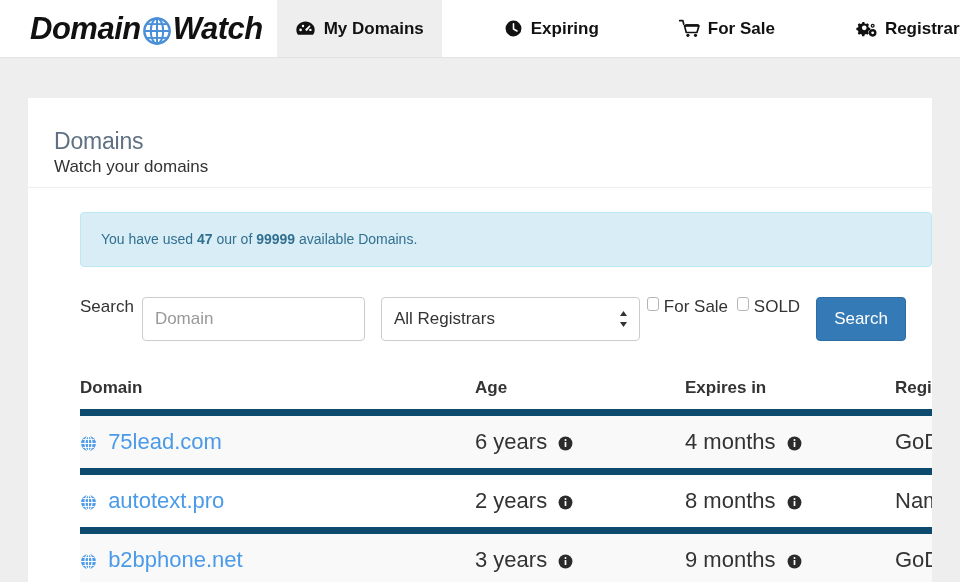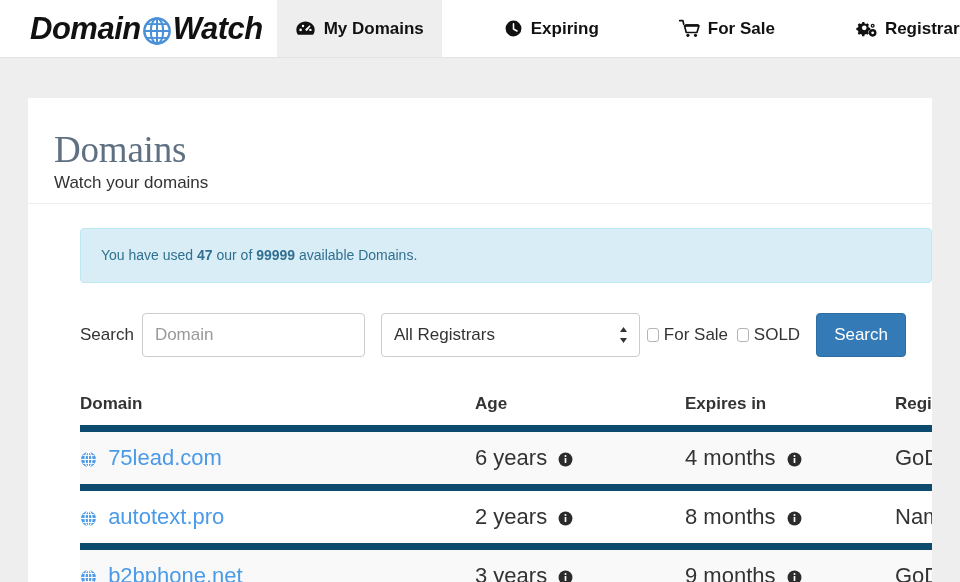--- a/index.html
+++ b/index.html
@@ -67,25 +67,24 @@
     padding: 0 26px;
     overflow: hidden;
   }
   .page-header {
     padding: 30px 0 10px 26px;
     margin: 0 -26px;
     border-bottom: 1px solid #eeeeee;
   }
   h1.page-title {
     margin: 0;
-    font-size: 37px;
+    font-size: 23px;
     font-weight: 400;
     color: #5f7082;
     letter-spacing: -0.2px;
-    font-family: Liberation Serif, serif;
   }
   .page-sub {
     margin: 2px 0 0 0;
     font-size: 17px;
     color: #333333;
     font-weight: 400;
   }
 
   
   .alert-info {
@@ -97,21 +96,20 @@
     color: #31708f;
     font-size: 14px;
     padding: 17px 20px;
     line-height: 1.35;
   }
   .alert-info b { font-weight: 700; }
 
   
   .form-row {
     display: flex;
-    align-items: center;
     margin: 30px 0 0 26px;
     white-space: nowrap;
   }
   .form-label {
     font-size: 17px;
     color: #333333;
     margin-right: 8px;
   }
   .txt-input {
     width: 223px;

